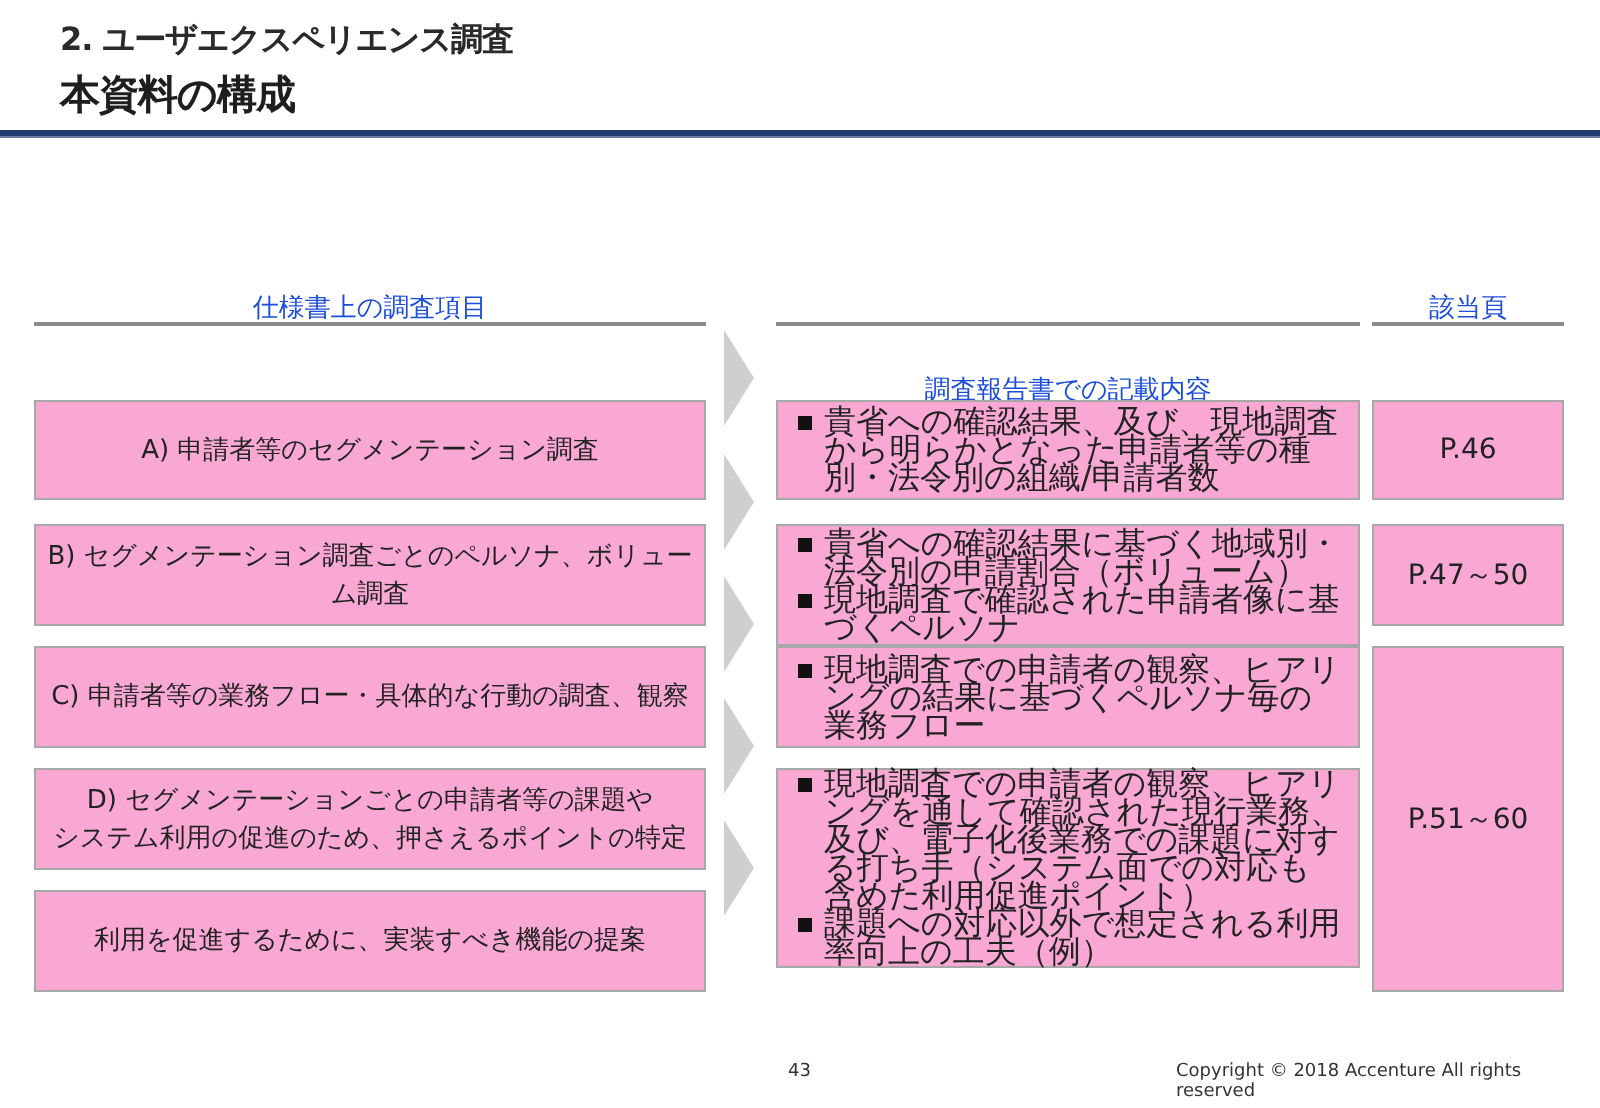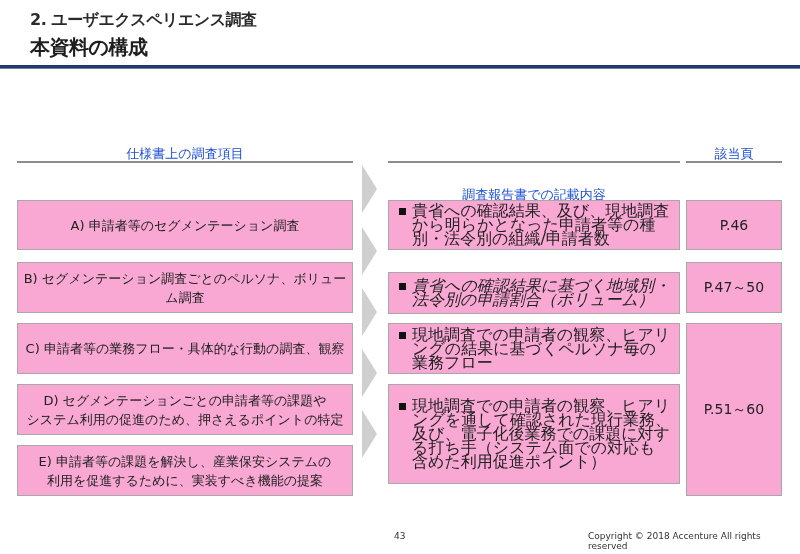--- a/index.html
+++ b/index.html
@@ -64,48 +64,49 @@
   <span>B) セグメンテーション調査ごとのペルソナ、ボリューム調査</span>
 </div>
 <div class="box left-box" style="top:287px;height:51px;">
   <span>C) 申請者等の業務フロー・具体的な行動の調査、観察</span>
 </div>
 <div class="box left-box" style="top:348px;height:51px;flex-direction:column;">
   <span>D) セグメンテーションごとの申請者等の課題や</span>
   <span>システム利用の促進のため、押さえるポイントの特定</span>
 </div>
 <div class="box left-box" style="top:409px;height:51px;flex-direction:column;">
-  <span>E) 申請者等の課題を解決し、産業保安システムの</span>
   <span>利用を促進するために、実装すべき機能の提案</span>
 </div>
 
 <div class="arrow" style="top:165px;"></div>
 <div class="arrow" style="top:227px;"></div>
 <div class="arrow" style="top:288px;"></div>
 <div class="arrow" style="top:349px;"></div>
 <div class="arrow" style="top:410px;"></div>
 
 <div class="box mid-box" style="top:164px;height:50px;">
   <ul class="bullets">
     <li>貴省への確認結果、及び、現地調査から明らかとなった申請者等の種別・法令別の組織/申請者数</li>
   </ul>
 </div>
-<div class="box mid-box" style="top:236px;height:42px;font-style:italic;">
+<div class="box mid-box" style="top:226px;height:61px;">
   <ul class="bullets">
     <li>貴省への確認結果に基づく地域別・法令別の申請割合（ボリューム）</li>
+    <li>現地調査で確認された申請者像に基づくペルソナ</li>
   </ul>
 </div>
 <div class="box mid-box" style="top:287px;height:51px;">
   <ul class="bullets">
     <li>現地調査での申請者の観察、ヒアリングの結果に基づくペルソナ毎の業務フロー</li>
   </ul>
 </div>
 <div class="box mid-box" style="top:348px;height:100px;">
   <ul class="bullets">
     <li>現地調査での申請者の観察、ヒアリングを通して確認された現行業務、及び、電子化後業務での課題に対する打ち手（システム面での対応も含めた利用促進ポイント）</li>
+    <li>課題への対応以外で想定される利用率向上の工夫（例）</li>
   </ul>
 </div>
 
 <div class="box right-box" style="top:164px;height:50px;">
   <span>P.46</span>
 </div>
 <div class="box right-box" style="top:226px;height:51px;">
   <span>P.47～50</span>
 </div>
 <div class="box right-box" style="top:287px;height:173px;">

